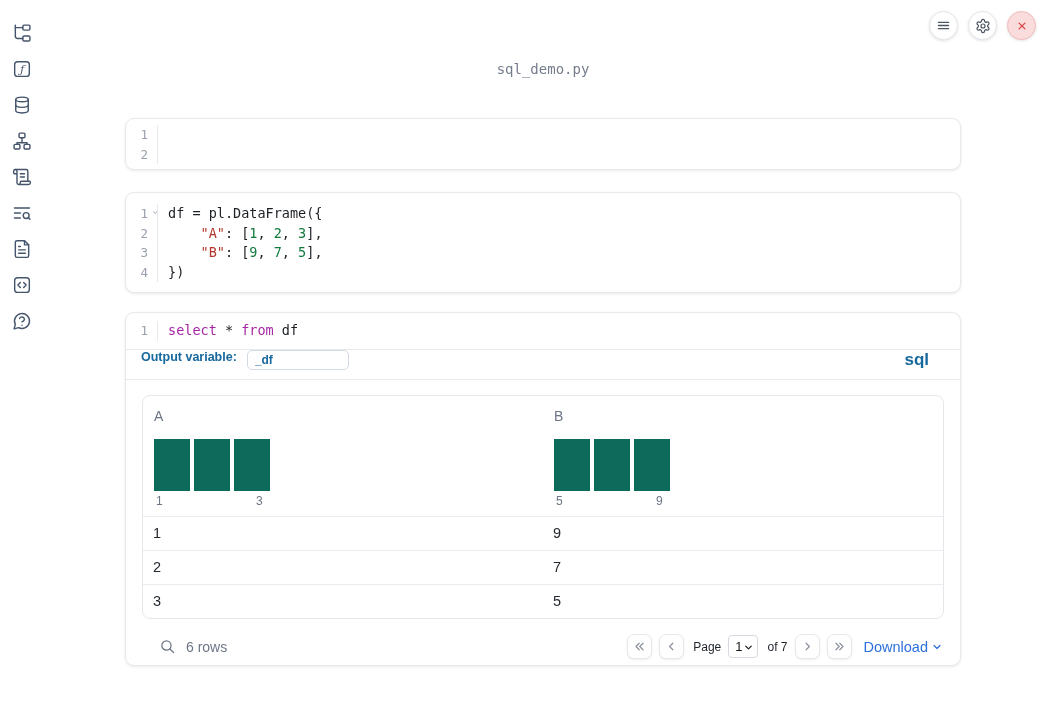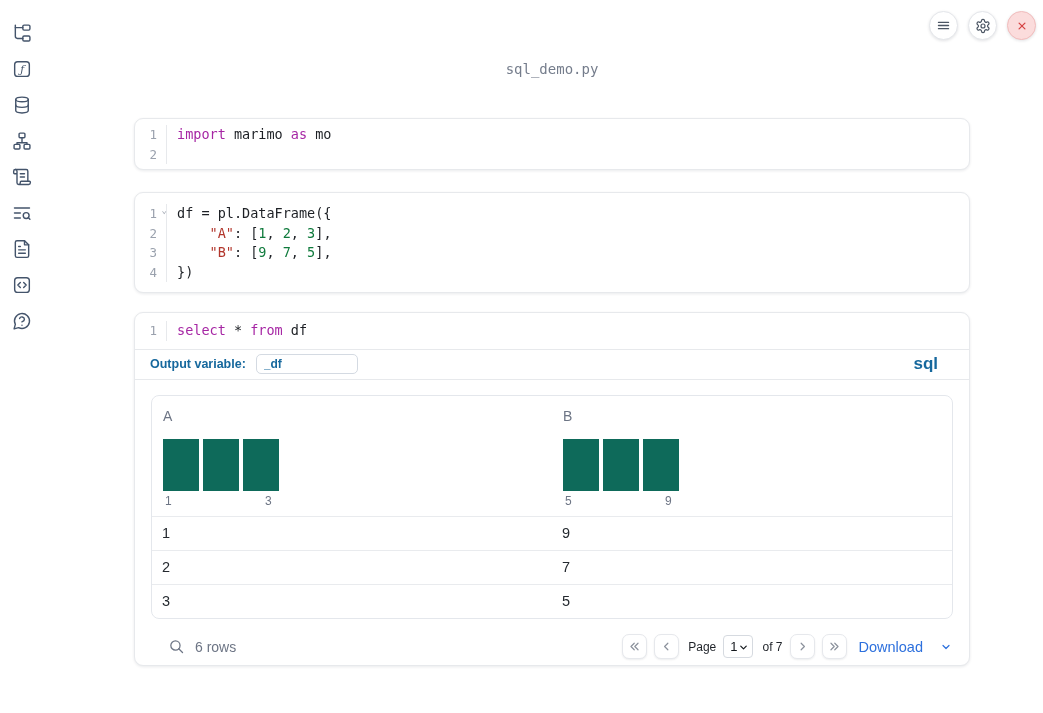--- a/index.html
+++ b/index.html
@@ -13,21 +13,21 @@
   .sb-btn{width:26px;height:26px;border:none;background:transparent;padding:0;
     display:flex;align-items:center;justify-content:center;color:#44546b;cursor:pointer;}
   .sb-btn svg{display:block;}
   
   .topbar{position:absolute;top:11px;right:7px;display:flex;gap:10px;}
   .circle-btn{width:29px;height:29px;border-radius:50%;background:#fff;border:1px solid #e4e6ea;
     box-shadow:0 1px 3px rgba(15,23,42,.12);display:flex;align-items:center;justify-content:center;
     color:#4b5563;padding:0;cursor:pointer;}
   .circle-btn.close{background:#fbdcdc;border-color:#f1bcbc;color:#d64444;}
   
-  .notebook{position:absolute;left:125px;top:0;width:836px;height:713px;margin-left:9px;}
+  .notebook{position:absolute;left:125px;top:0;width:836px;height:713px;}
   .nb-title{position:absolute;top:61px;left:0;width:100%;text-align:center;
     font-family:"DejaVu Sans Mono",monospace;font-size:14px;color:#757d8c;}
   .cell{position:absolute;left:0;width:836px;background:#fff;border:1px solid #e7e9ec;
     border-radius:9px;box-shadow:0 1px 3px rgba(15,23,42,.09);box-sizing:border-box;overflow:hidden;}
   #cell-0{top:118px;height:52px;}
   #cell-1{top:192px;height:101px;}
   #cell-2{top:312px;height:354px;}
   .code{padding:6px 0;}
   #cell-1 .code{padding:11px 0;}
   #cell-2 .code{padding:8px 0;border-bottom:1px solid #e7e9ec;}
@@ -35,21 +35,21 @@
     font-family:"DejaVu Sans Mono",monospace;font-size:13.5px;color:#1d2025;}
   .gutter{flex:0 0 32px;width:32px;text-align:right;padding-right:9px;box-sizing:border-box;
     color:#9aa1ad;border-right:1px solid #e7e9ec;font-size:12.5px;position:relative;}
   .fold{position:absolute;right:-1px;top:-3px;font-size:9px;color:#9aa1ad;}
   .code-text{padding-left:10px;white-space:pre;}
   .tk-kw{color:#a626a4;}
   .tk-str{color:#b2362c;}
   .tk-num{color:#0f7a3c;}
   .tk-d{color:#1d2025;}
   
-  .outvar-row{height:29px;display:flex;align-items:center;padding:0 15px;border-bottom:1px solid #e7e9ec;}
+  .outvar-row{height:29px;display:flex;align-items:flex-start;padding:0 15px;border-bottom:1px solid #e7e9ec;}
   .outvar-label{color:#16689d;font-weight:bold;font-size:12.5px;}
   .outvar-input{margin-left:10px;width:86px;height:18px;border:1px solid #d4dae2;border-radius:5px;
     color:#16689d;font-weight:bold;font-size:12px;padding:0 7px;font-family:"Liberation Sans",sans-serif;}
   .lang-badge{margin-left:auto;margin-right:16px;color:#16689d;font-weight:bold;font-size:17px;cursor:pointer;}
   
   .output-area{padding:15px 16px 0;}
   .table-card{border:1px solid #e4e7ec;border-radius:8px;overflow:hidden;background:#fff;}
   .thead{display:flex;}
   .th{width:50%;box-sizing:border-box;padding:11px 10px 6px 11px;cursor:pointer;}
   .th-label{color:#6d7585;font-size:14px;line-height:18px;}
@@ -65,21 +65,21 @@
   .rowcount{margin-left:10px;color:#6d7585;font-size:14px;}
   .search-btn{border:none;background:none;padding:0;color:#6d7585;display:flex;cursor:pointer;}
   .pg-group{margin-left:auto;display:flex;align-items:center;gap:7px;}
   .pg-btn{width:25px;height:25px;border-radius:7px;border:1px solid #e6e8ec;background:#fff;
     box-shadow:0 1px 2px rgba(15,23,42,.08);color:#8b919c;display:flex;align-items:center;
     justify-content:center;padding:0;cursor:pointer;}
   .pg-label{font-size:12px;color:#1f2329;margin-left:2px;}
   .page-select{display:flex;align-items:center;border:1px solid #d6dae0;border-radius:4px;height:21px;
     padding:0 3px 0 6px;font-size:13px;color:#14181d;gap:1px;cursor:pointer;background:#fff;}
   .page-select svg{margin-top:1px;}
-  .download{display:flex;align-items:center;gap:17px;color:#2d70dd;font-size:14.5px;margin-left:5px;
+  .download{display:flex;align-items:center;gap:3px;color:#2d70dd;font-size:14.5px;margin-left:5px;
     background:none;border:none;padding:0;cursor:pointer;font-family:"Liberation Sans",sans-serif;}
 </style>
 </head>
 <body>
 
 <nav class="sidebar">
   <button class="sb-btn">
     <svg width="20" height="20" viewBox="0 0 24 24" fill="none" stroke="currentColor" stroke-width="1.7" stroke-linecap="round" stroke-linejoin="round">
         <rect x="13" y="2.5" width="8.5" height="6" rx="1.5"></rect>
         <rect x="13" y="15.5" width="8.5" height="6" rx="1.5"></rect>
@@ -169,21 +169,20 @@
   </button>
 </div>
 
 <main class="notebook">
   <div class="nb-title">sql_demo.py</div>
 
   <section class="cell" id="cell-0">
     <div class="code">
         <div class="code-line">
           <span class="gutter">1</span>
-          <span class="code-text"><span class="tk-kw">import</span><span class="tk-d"> marimo </span><span class="tk-kw">as</span><span class="tk-d"> mo</span></span>
         </div>
         <div class="code-line">
           <span class="gutter">2</span>
         </div>
       </div>
   </section>
 
   <section class="cell" id="cell-1">
     <div class="code">
         <div class="code-line">

